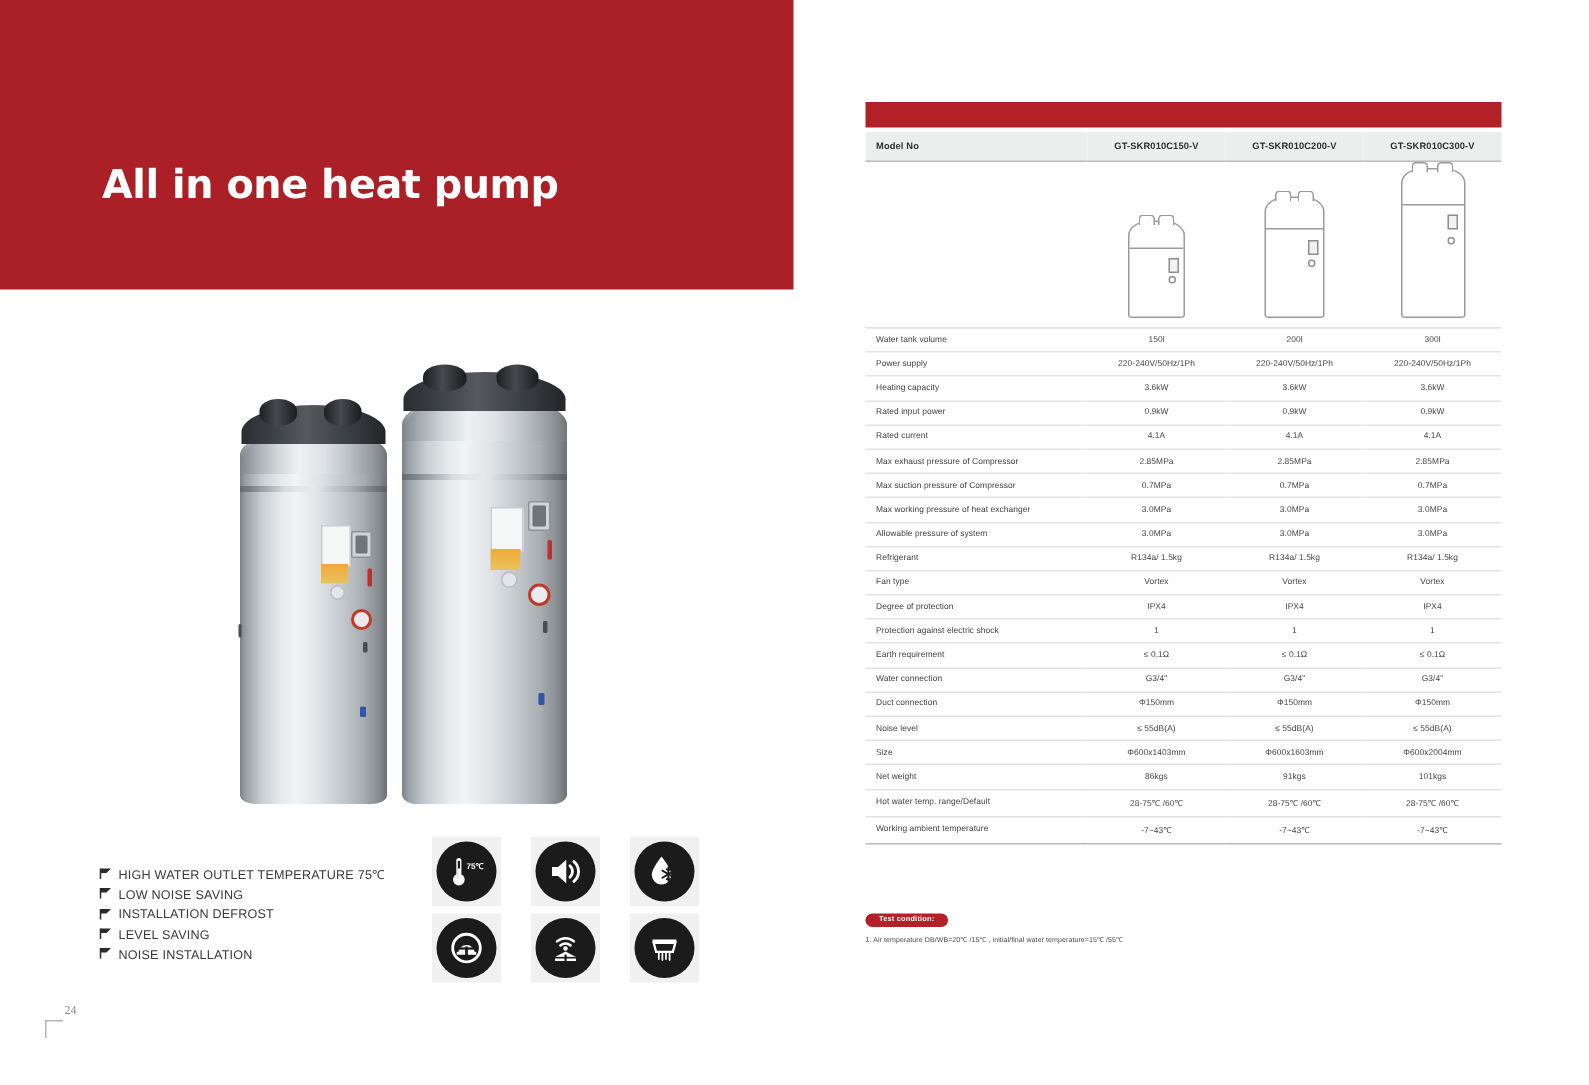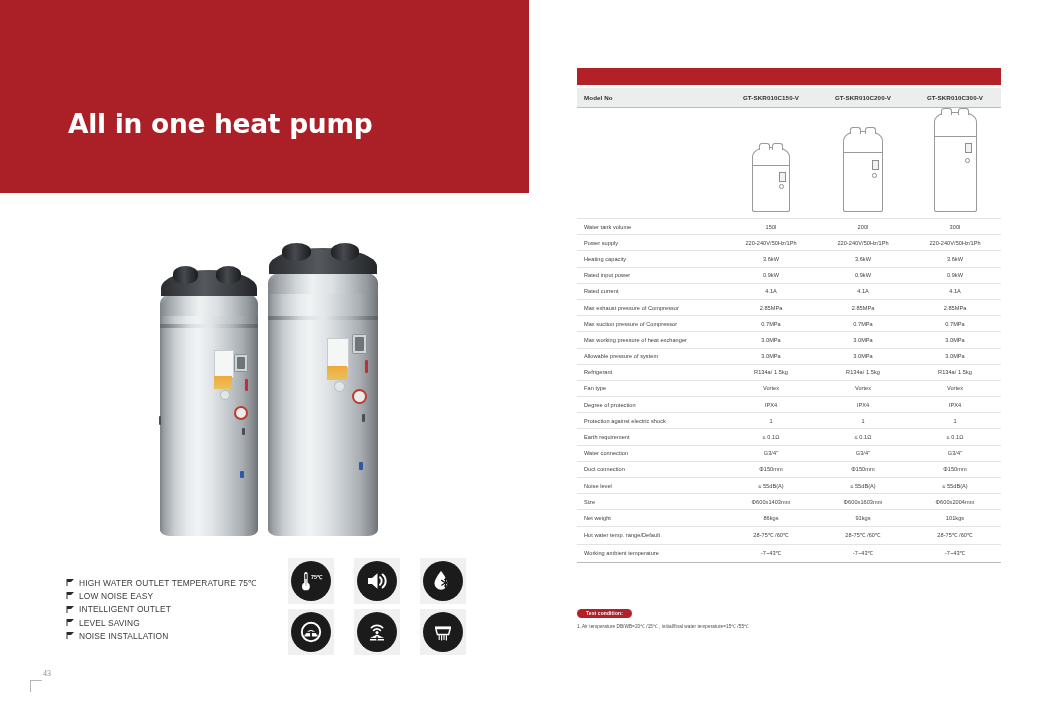--- a/index.html
+++ b/index.html
@@ -399,30 +399,30 @@
       </span>
       <span class="feature-text">HIGH WATER OUTLET TEMPERATURE 75℃</span>
     </div>
     <div class="feature-row">
       <span class="feature-flag">
         <svg width="9" height="9" viewBox="0 0 9 9">
             <path d="M1 1 L8 1 L5 4 L1 4 Z" fill="#2b2b2b"></path>
             <path d="M1 1 L1 8" stroke="#2b2b2b" stroke-width="1"></path>
           </svg>
       </span>
-      <span class="feature-text">LOW NOISE EASY</span>
+      <span class="feature-text">LOW NOISE SAVING</span>
     </div>
     <div class="feature-row">
       <span class="feature-flag">
         <svg width="9" height="9" viewBox="0 0 9 9">
             <path d="M1 1 L8 1 L5 4 L1 4 Z" fill="#2b2b2b"></path>
             <path d="M1 1 L1 8" stroke="#2b2b2b" stroke-width="1"></path>
           </svg>
       </span>
-      <span class="feature-text">INTELLIGENT OUTLET</span>
+      <span class="feature-text">INSTALLATION DEFROST</span>
     </div>
     <div class="feature-row">
       <span class="feature-flag">
         <svg width="9" height="9" viewBox="0 0 9 9">
             <path d="M1 1 L8 1 L5 4 L1 4 Z" fill="#2b2b2b"></path>
             <path d="M1 1 L1 8" stroke="#2b2b2b" stroke-width="1"></path>
           </svg>
       </span>
       <span class="feature-text">LEVEL SAVING</span>
     </div>
@@ -516,21 +516,21 @@
             <path d="M9.2 16.6 L9.2 20.4"></path>
             <path d="M11.6 16.6 L11.6 21"></path>
             <path d="M14 16.6 L14 20.4"></path>
             <path d="M16.4 16.6 L16.4 21"></path>
           </g>
         </svg>
       </div>
     </div>
   </div>
 
-  <div class="page-num" id="page-num-left">43</div>
+  <div class="page-num" id="page-num-left">24</div>
   <div class="corner-mark" id="corner-left"></div>
 </div>
 
 <div id="right-page">
 
   <div id="spec-red-bar"></div>
 
   <table id="spec-table">
     <colgroup>
       <col class="c0">

